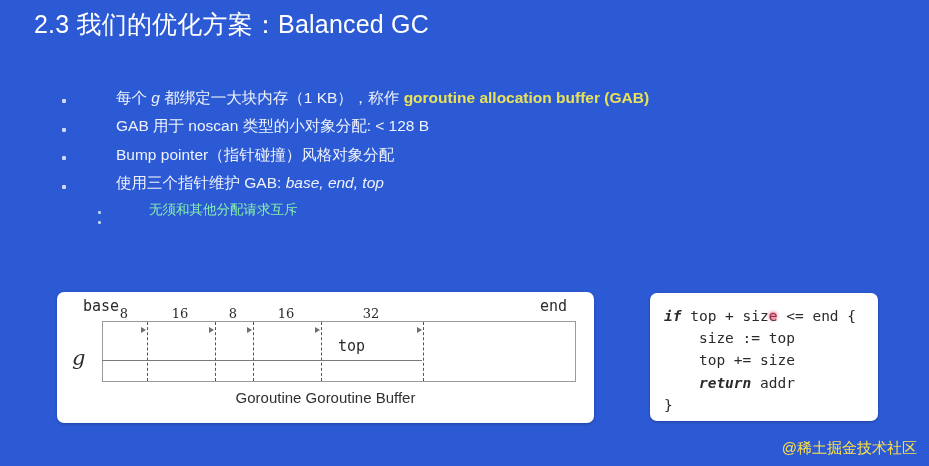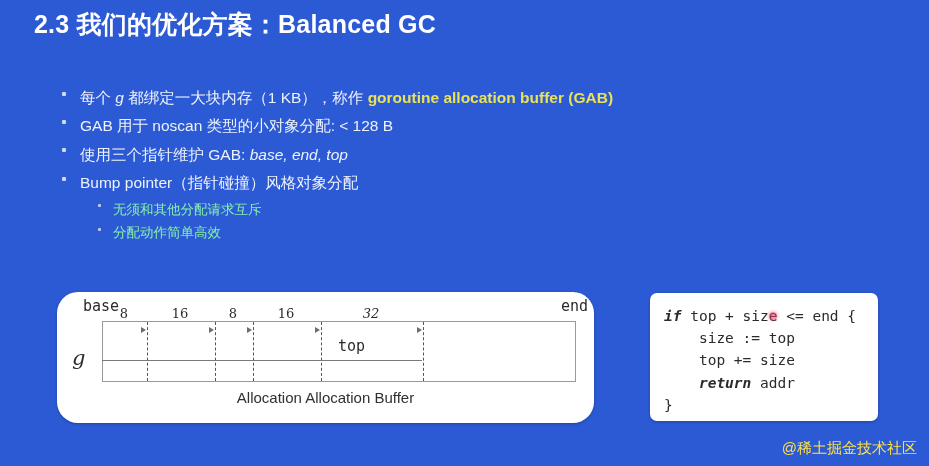--- a/index.html
+++ b/index.html
@@ -20,38 +20,39 @@
     height: 466px;
     background: #2c5ad4;
   }
 
   
   #slide-title {
     position: absolute;
     left: 34px;
     top: 8px;
     font-size: 25px;
-    font-weight: bold;
+    font-weight: normal;
     color: #ffffff;
     letter-spacing: 0.2px;
     white-space: nowrap;
     text-align: center;
   }
 
   
   #bullets {
     position: absolute;
     left: 62px;
     top: 88px;
     width: 790px;
   }
   .bullet-row {
     display: flex;
-    align-items: center;
+    align-items: flex-end;
     margin-bottom: 9px;
+    gap: 36px;
   }
   .bullet-row.sub {
     margin-left: 36px;
     margin-bottom: 7px;
   }
   .bullet-dot {
     flex: 0 0 auto;
     width: 4px;
     height: 4px;
     background: #cdd9f5;
@@ -89,21 +90,20 @@
     position: absolute;
     background: #ffffff;
     border-radius: 7px;
     box-shadow: 0 1px 3px rgba(0,0,0,0.25);
   }
   #diagram-panel {
     left: 57px;
     top: 292px;
     width: 537px;
     height: 131px;
-    border-radius: 21px;
   }
   #code-panel {
     left: 650px;
     top: 293px;
     width: 228px;
     height: 128px;
   }
 
   
   #diagram-inner {
@@ -115,21 +115,21 @@
   .ptr-label {
     position: absolute;
     font-size: 15px;
     color: #2a2a2a;
     font-family: "DejaVu Sans Mono", monospace;
     top: 5px;
     white-space: nowrap;
   }
   #ptr-base { left: 26px; }
   #ptr-top  { left: 281px; margin-top: 40px; }
-  #ptr-end  { right: 6px; text-align: center; }
+  #ptr-end  { right: 27px; text-align: center; }
 
   #g-label {
     position: absolute;
     left: 15px;
     top: 54px;
     font-size: 21px;
     font-style: italic;
     font-family: "DejaVu Serif", serif;
     color: #2a2a2a;
   }
@@ -235,59 +235,58 @@
       <div class="bullet-row">
         <span class="bullet-dot"></span>
         <span class="bullet-text"><span>每个 </span><span class="ital">g</span><span> 都绑定一大块内存（1 KB），称作 </span><span class="hl-gab">goroutine allocation buffer (GAB)</span></span>
       </div>
       <div class="bullet-row">
         <span class="bullet-dot"></span>
         <span class="bullet-text"><span>GAB 用于 noscan 类型的小对象分配: &lt; 128 B</span></span>
       </div>
       <div class="bullet-row">
         <span class="bullet-dot"></span>
+        <span class="bullet-text"><span>Bump pointer（指针碰撞）风格对象分配</span></span>
+      </div>
+      <div class="bullet-row">
+        <span class="bullet-dot"></span>
         <span class="bullet-text"><span>使用三个指针维护 GAB: </span><span class="ital">base, end, top</span></span>
       </div>
-      <div class="bullet-row">
-        <span class="bullet-dot"></span>
-        <span class="bullet-text"><span>Bump pointer（指针碰撞）风格对象分配</span></span>
-      </div>
       <div class="bullet-row sub">
         <span class="bullet-dot"></span>
         <span class="bullet-text"><span>无须和其他分配请求互斥</span></span>
       </div>
       <div class="bullet-row sub">
         <span class="bullet-dot"></span>
-        <span class="bullet-text"><span>分配动作简单高效</span></span>
       </div>
     </div>
 
   <div class="panel" id="diagram-panel">
     <div id="diagram-inner">
 
       <span class="ptr-label" id="ptr-base">base</span>
       <span class="ptr-label" id="ptr-top">top</span>
       <span class="ptr-label" id="ptr-end">end</span>
 
       <span id="g-label">g</span>
 
       <div id="buffer-box">
           <div class="cell-div" style="left: 44px;"></div>
           <div class="cell-div" style="left: 112px;"></div>
           <div class="cell-div" style="left: 150px;"></div>
           <div class="cell-div" style="left: 218px;"></div>
           <div class="cell-div" style="left: 320px;"></div>
         </div>
 
-      <div id="diagram-caption">Allocation Allocation Buffer</div>
+      <div id="diagram-caption">Goroutine Goroutine Buffer</div>
     <span class="cell-size" style="left: 67px;">8</span>
         <span class="cell-size" style="left: 123px;">16</span>
         <span class="cell-size" style="left: 176px;">8</span>
         <span class="cell-size" style="left: 229px;">16</span>
-        <span class="cell-size" style="left: 314px; font-style: italic;">32</span>
+        <span class="cell-size" style="left: 314px;">32</span>
         <div id="arrow-line" style="position: absolute; left: 45px; top: 68px; width: 320px; height: 0px; border-top: 1px solid rgb(122, 122, 122);"></div>
         <div class="arrow-head" style="left: 89px;"></div>
         <div class="arrow-head" style="left: 157px;"></div>
         <div class="arrow-head" style="left: 195px;"></div>
         <div class="arrow-head" style="left: 263px;"></div>
         <div class="arrow-head" style="left: 365px;"></div>
       </div>
   </div>
 
   <div class="panel" id="code-panel">

